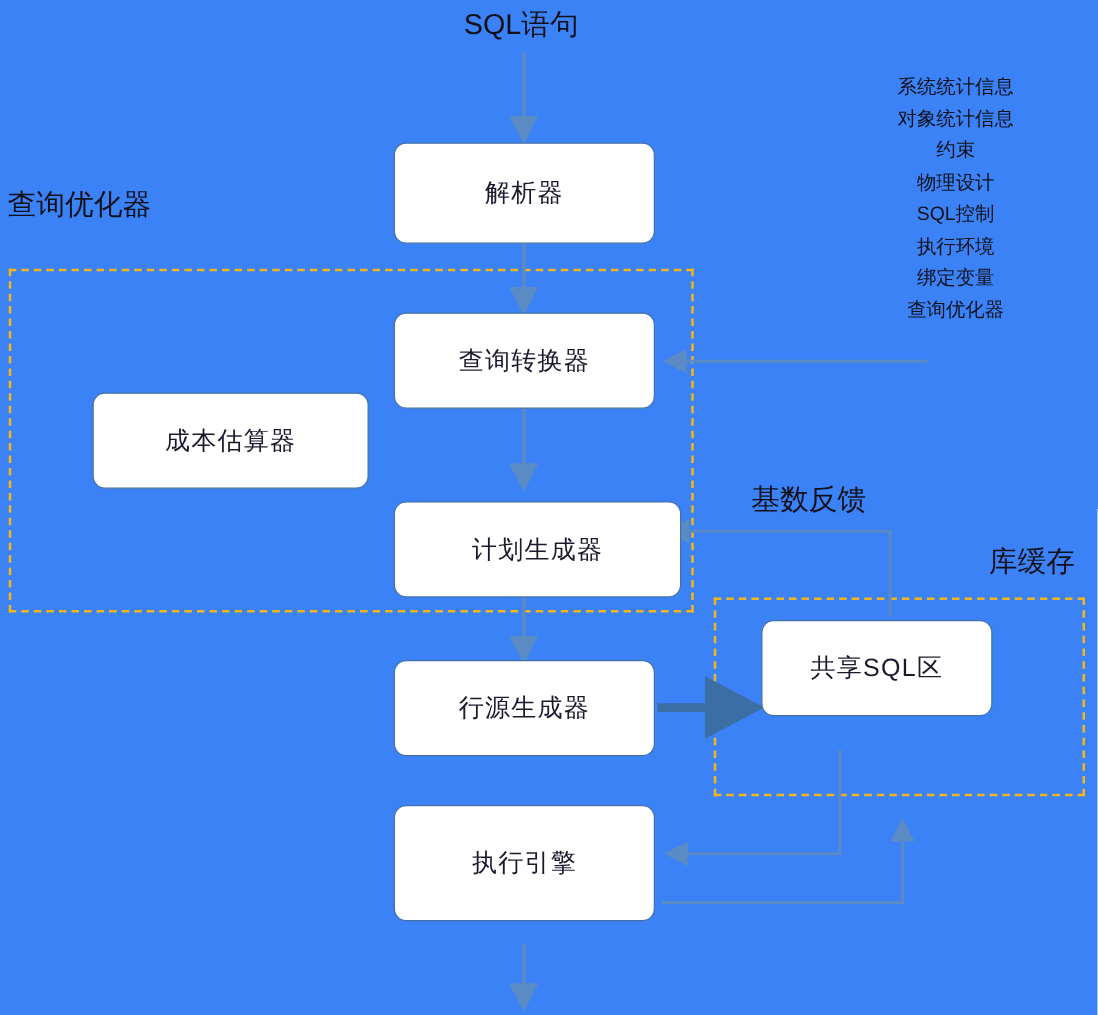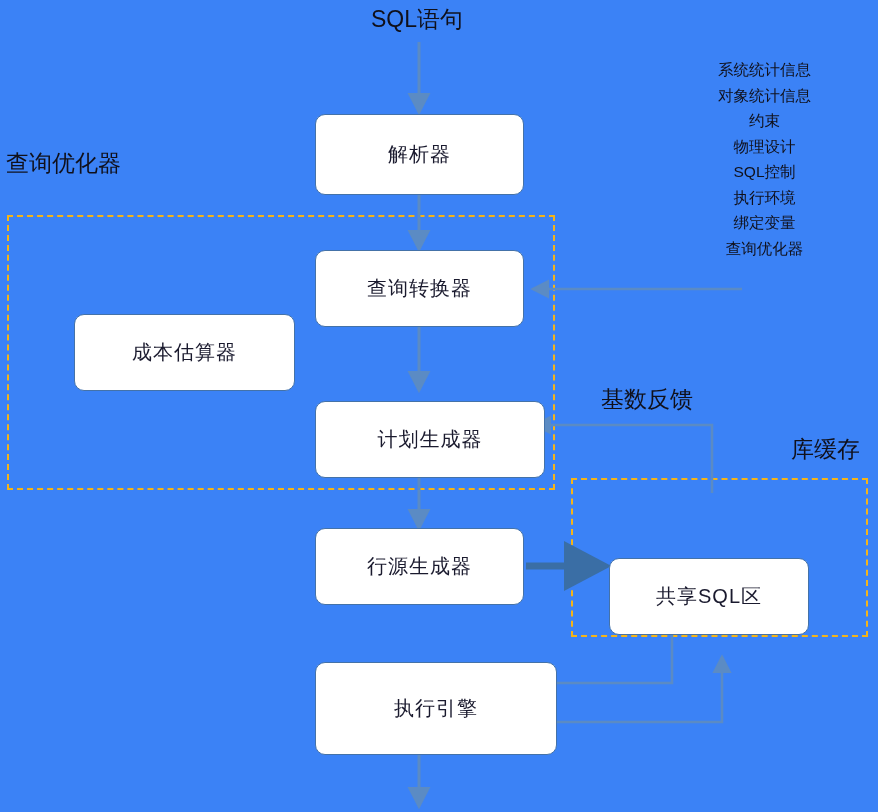--- a/index.html
+++ b/index.html
@@ -128,17 +128,17 @@
   <div class="box" style="left:315px; top:114px; width:209px; height:81px;">解析器</div>
 
   <div class="box" style="left:315px; top:250px; width:209px; height:77px;">查询转换器</div>
 
   <div class="box" style="left:74px; top:314px; width:221px; height:77px;">成本估算器</div>
 
   <div class="box" style="left:315px; top:389px; width:230px; height:77px;margin-top:12px;">计划生成器</div>
 
   <div class="box" style="left:315px; top:528px; width:209px; height:77px;">行源生成器</div>
 
-  <div class="box" style="left:609px; top:558px; width:200px; height:77px;">共享SQL区</div>
+  <div class="box" style="left:609px; top:496px; width:185px; height:77px;">共享SQL区</div>
 
-  <div class="box" style="left:315px; top:662px; width:242px; height:93px;font-family:Liberation Mono, monospace;">执行引擎</div>
+  <div class="box" style="left:315px; top:644px; width:209px; height:93px;font-family:Liberation Mono, monospace;">执行引擎</div>
 
 </div>
 
 </body></html>

